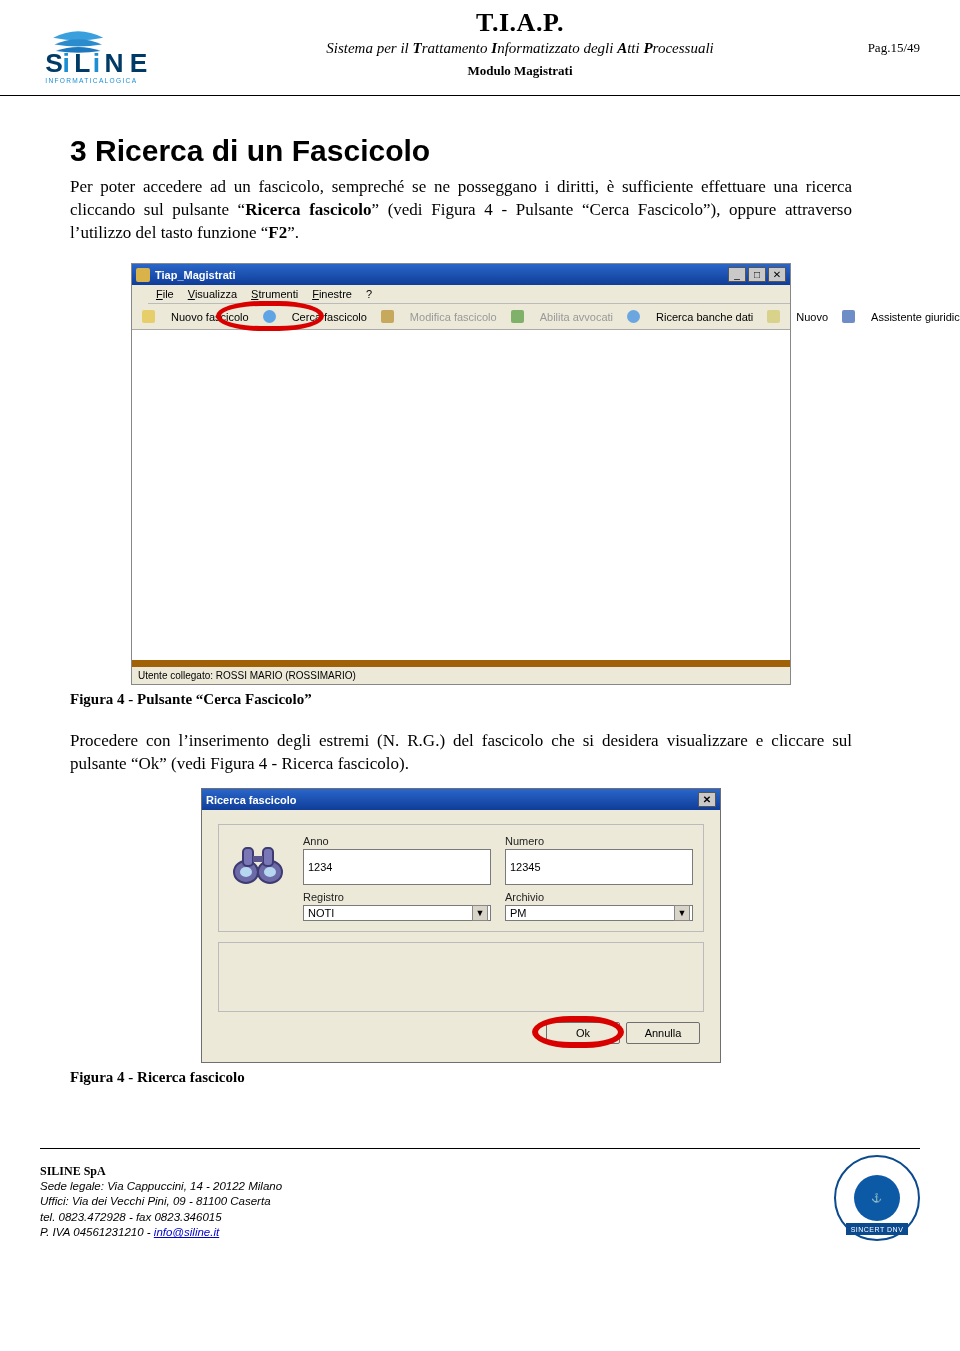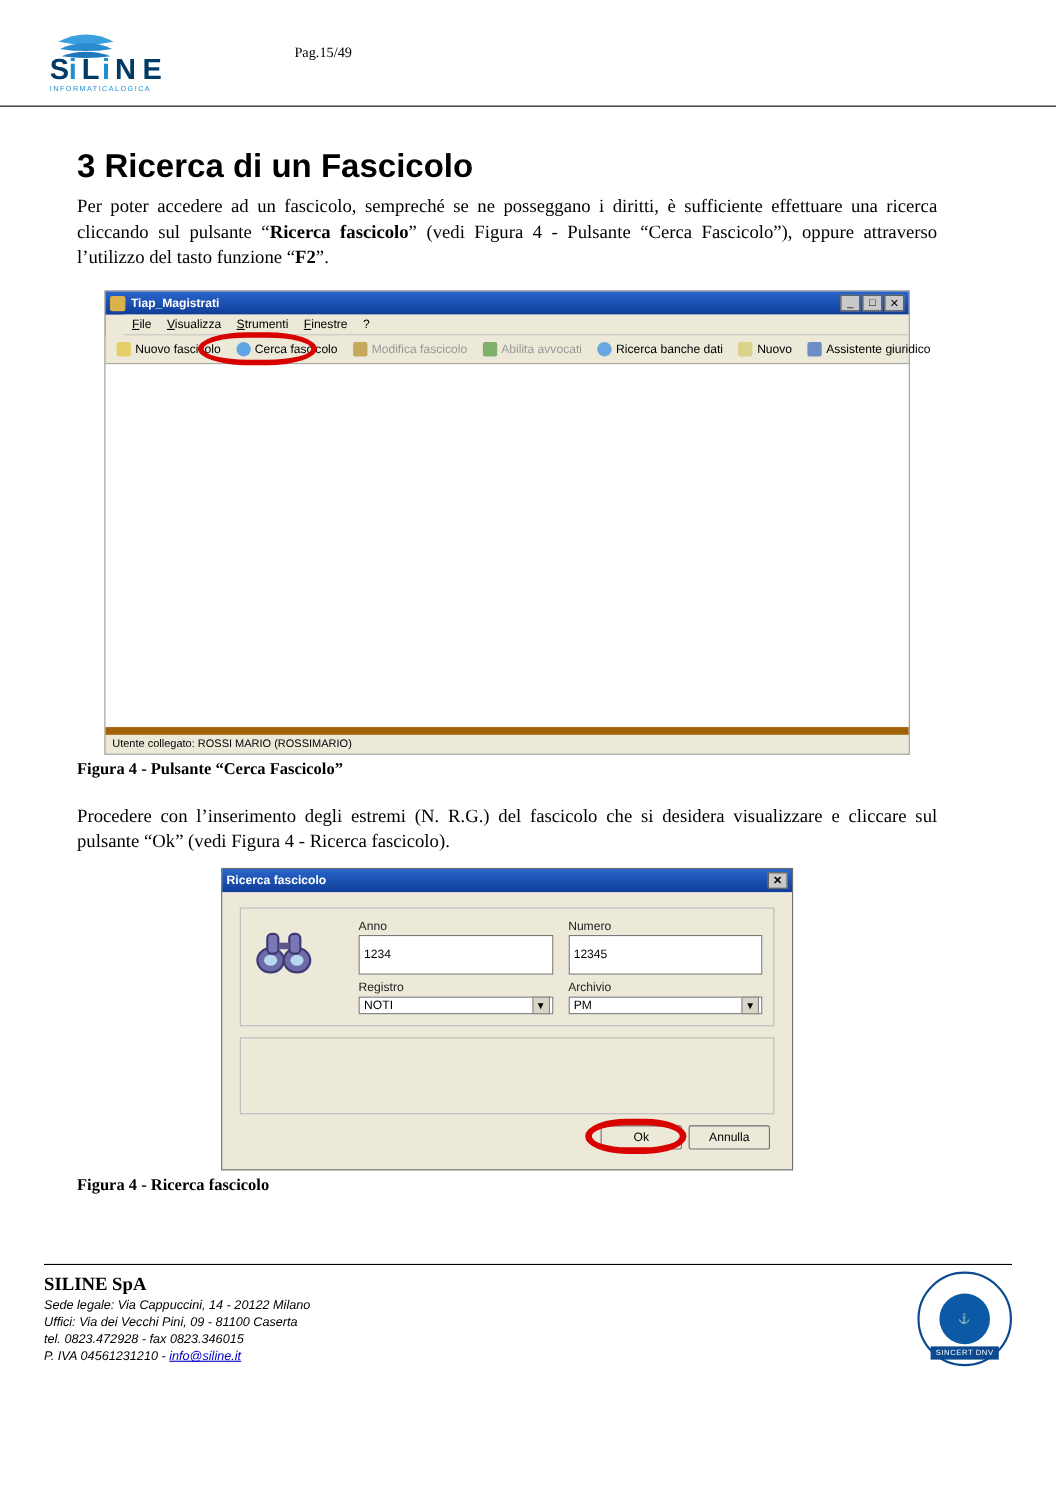--- a/index.html
+++ b/index.html
@@ -67,21 +67,21 @@
     text-align: justify;
   }
   .bold { font-weight: bold; }
   .fig-caption {
     font-weight: bold;
     font-size: 15px;
     margin: 6px 0 22px 0;
   }
   
   .app-window {
-    width: 732px;
+    width: 660px;
     margin: 18px auto 2px auto;
     border: 1px solid #888;
     background: #ece9d8;
     font-family: Tahoma, Arial, sans-serif;
     font-size: 11px;
   }
   .titlebar {
     background: linear-gradient(#2a66c9, #0f3d99);
     color: #fff;
     display: flex;
@@ -123,21 +123,21 @@
     display: flex;
     align-items: center;
     gap: 6px;
     padding: 4px 6px;
     background: #ece9d8;
     border-bottom: 1px solid #aaa;
   }
   .tb-item {
     display: inline-flex;
     align-items: center;
-    gap: 4px;
+    gap: 16px;
     padding: 2px 4px;
     white-space: nowrap;
   }
   .tb-item.disabled { color: #999; }
   .tb-icon-sm {
     width: 13px; height: 13px;
     display: inline-block;
     border-radius: 2px;
   }
   .ic-new { background: #e6cf6b; }
@@ -200,21 +200,20 @@
     align-items: center;
     justify-content: center;
     font-size: 40px;
     color: #5f5fa8;
   }
   .fields {
     flex: 1;
     display: grid;
     grid-template-columns: 1fr 1fr;
     gap: 6px 14px;
-    margin-left: 23px;
   }
   .fld label { display: block; margin-bottom: 2px; color: #222; }
   .fld .inp {
     background: #fff;
     border: 1px solid #7a7a7a;
     padding: 2px 4px;
     font-size: 11px;
     height: 36px;
     display: flex;
     align-items: center;
@@ -277,21 +276,21 @@
     border-top: 1px solid #000;
     margin: 30px 40px 0 40px;
     padding: 6px 0 12px 0;
     display: flex;
     align-items: flex-end;
     justify-content: space-between;
     font-family: Arial, sans-serif;
     font-size: 11.5px;
   }
   .foot-left { font-style: italic; line-height: 1.35; }
-  .foot-left .company { font-weight: bold; font-style: normal; font-family: "Times New Roman", serif; font-size: 17px; }
+  .foot-left .company { font-weight: bold; font-style: normal; font-family: "Times New Roman", serif; font-size: 12px; }
   .foot-left a { color: #0000cc; text-decoration: underline; }
   .cert-badge {
     width: 86px; height: 86px;
     position: relative;
   }
   .cert-ring {
     position: absolute;
     inset: 0;
     border: 2px solid #0b4a8f;
     border-radius: 50%;
@@ -327,20 +326,27 @@
           <path d="M24 38 q34 -12 68 0 q-34 5 -68 0" fill="#1e78bd"></path>
         </g>
         <text x="8" y="70" font-family="Arial Black, Arial" font-weight="900" font-size="40" fill="#003a66">S</text>
         <text x="34" y="70" font-family="Arial Black, Arial" font-weight="900" font-size="40" fill="#1a8fd3">i</text>
         <text x="52" y="70" font-family="Arial Black, Arial" font-weight="900" font-size="40" fill="#003a66">L</text>
         <text x="80" y="70" font-family="Arial Black, Arial" font-weight="900" font-size="40" fill="#1a8fd3">i</text>
         <text x="98" y="70" font-family="Arial Black, Arial" font-weight="900" font-size="40" fill="#003a66">N</text>
         <text x="136" y="70" font-family="Arial Black, Arial" font-weight="900" font-size="40" fill="#003a66">E</text>
         <text x="8" y="86" font-family="Arial" font-size="10" letter-spacing="2" fill="#1a8fd3">INFORMATICALOGICA</text>
       </svg>
+    </div>
+    <div class="title-box">
+      <div class="title-main">T.I.A.P.</div>
+      <div class="title-sub">
+        <span>Sistema per il </span><b><i>T</i></b><span>rattamento </span><b><i>I</i></b><span>nformatizzato degli </span><b><i>A</i></b><span>tti </span><b><i>P</i></b><span>rocessuali</span>
+      </div>
+      <div class="title-mod">Modulo Magistrati</div>
     </div>
     <div class="page-col">Pag.15/49</div>
   </div>
 </div>
 
 <div class="doc-body">
   <h2 class="section-title">3  Ricerca di un Fascicolo</h2>
 
   <p class="para">
     <span>Per poter accedere ad un fascicolo, sempreché se ne posseggano i diritti, è sufficiente effettuare una ricerca cliccando sul pulsante “</span><span class="bold">Ricerca fascicolo</span><span>” (vedi Figura 4 - Pulsante “Cerca Fascicolo”), oppure attraverso l’utilizzo del tasto funzione “</span><span class="bold">F2</span><span>”.</span>

